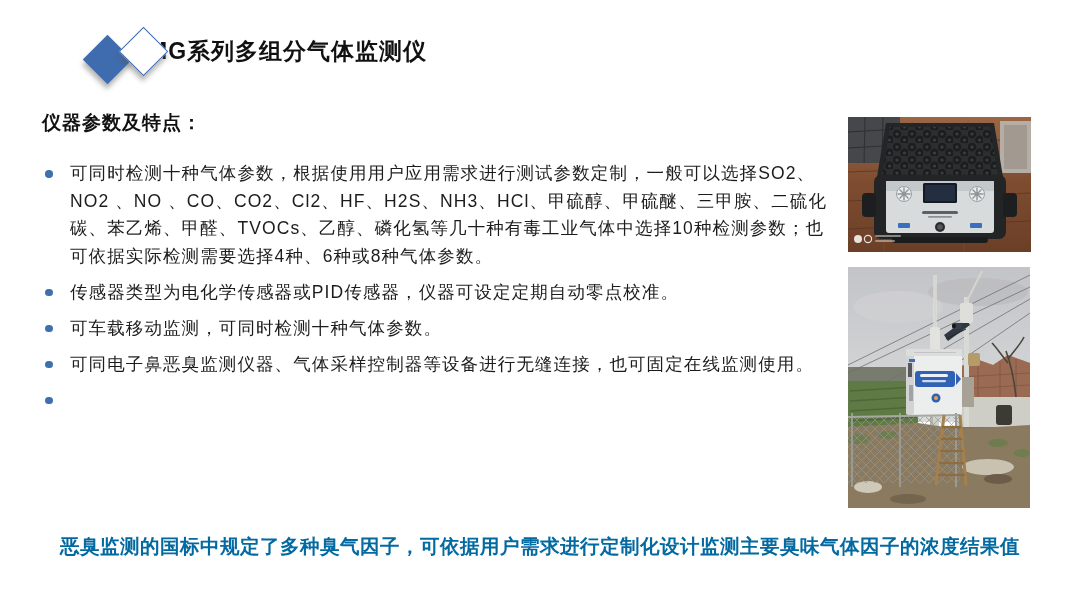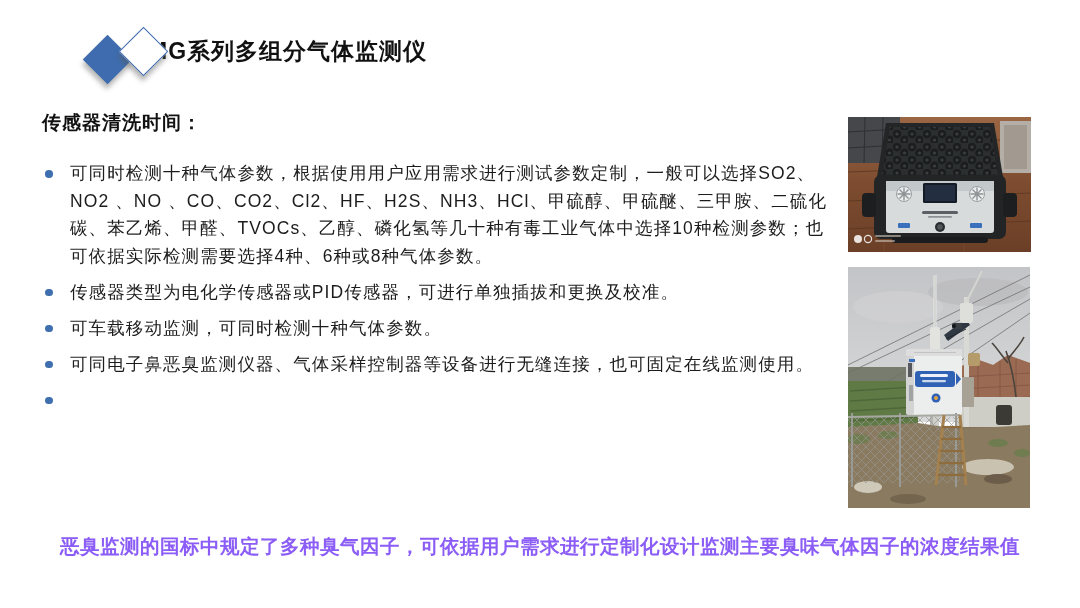--- a/index.html
+++ b/index.html
@@ -33,39 +33,39 @@
     border-radius:50%; background:#3f6fae;
   }
   
   .photo { position:absolute; overflow:hidden; }
   .photo-case { left:848px; top:117px; width:183px; height:135px; }
   .photo-station { left:848px; top:267px; width:182px; height:241px; }
   .photo svg { display:block; }
   
   .footer-line {
     position:absolute; left:0; right:0; top:533px; text-align:center;
-    font-size:19.5px; font-weight:bold; color:#8b5cf6; letter-spacing:0.5px;
+    font-size:19.5px; font-weight:bold; color:#0369a1; letter-spacing:0.5px;
   }
 </style>
 </head>
 <body>
 
 <div class="slide">
 
   <div class="logo">
     <div class="diamond diamond-blue"></div>
     <div class="diamond diamond-white"></div>
   </div>
   <div class="title">MG系列多组分气体监测仪</div>
 
-  <div class="section-heading">传感器清洗时间：</div>
+  <div class="section-heading">仪器参数及特点：</div>
 
   <ul class="bullets">
     <li><span class="dot"></span><span>可同时检测十种气体参数，根据使用用户应用需求进行测试参数定制，一般可以选择SO2、NO2 、NO 、CO、CO2、Cl2、HF、H2S、NH3、HCl、甲硫醇、甲硫醚、三甲胺、二硫化碳、苯乙烯、甲醛、TVOCs、乙醇、磷化氢等几十种有毒工业气体中选择10种检测参数；也可依据实际检测需要选择4种、6种或8种气体参数。</span></li>
-    <li><span class="dot"></span><span>传感器类型为电化学传感器或PID传感器，可进行单独插拔和更换及校准。</span></li>
+    <li><span class="dot"></span><span>传感器类型为电化学传感器或PID传感器，仪器可设定定期自动零点校准。</span></li>
     <li><span class="dot"></span><span>可车载移动监测，可同时检测十种气体参数。</span></li>
     <li><span class="dot"></span><span>可同电子鼻恶臭监测仪器、气体采样控制器等设备进行无缝连接，也可固定在线监测使用。</span></li>
     <li><span class="dot"></span></li>
   </ul>
 
   <div class="photo photo-case">
     <svg width="183" height="135" viewBox="0 0 183 135" xmlns="http://www.w3.org/2000/svg">
       <defs>
         <linearGradient id="wood" x1="0" y1="0" x2="0" y2="1">
           <stop offset="0" stop-color="#9a6644"></stop>

